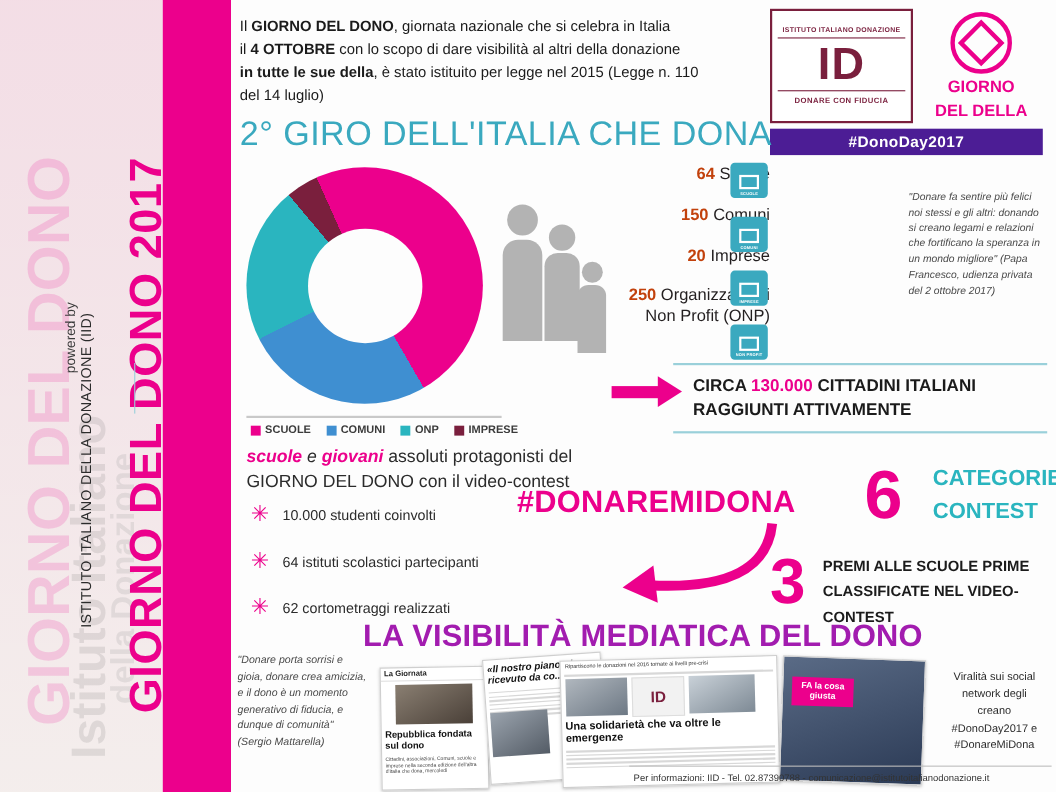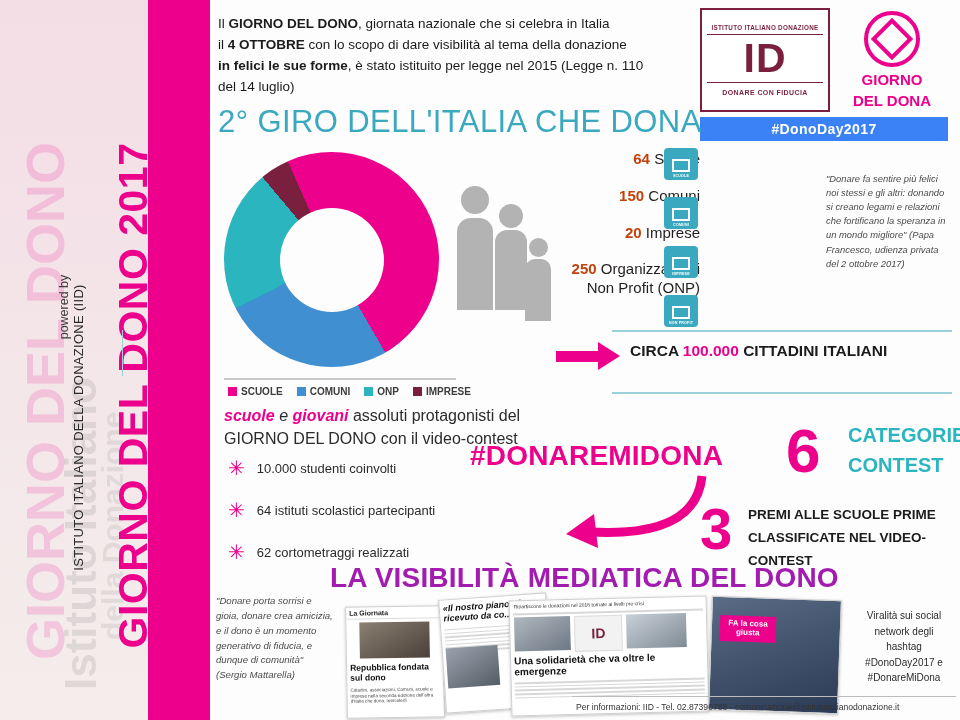--- a/index.html
+++ b/index.html
@@ -45,21 +45,21 @@
     display:flex;flex-direction:column;align-items:center;justify-content:center;background:#fff;}
   .id-top{font-size:6.3px;letter-spacing:.3px;color:#7a1f3d;font-weight:bold;}
   .id-big{font-size:41px;font-weight:bold;color:#7a1f3d;line-height:1;letter-spacing:1px;}
   .id-bot{font-size:7px;color:#7a1f3d;font-weight:bold;letter-spacing:.4px;margin-top:3px;}
   .id-rule{width:92%;height:1px;background:#7a1f3d;margin:3px 0;}
   .gdd-logo{width:108px;height:104px;display:flex;flex-direction:column;align-items:center;justify-content:center;}
   .gdd-mark{width:48px;height:48px;border:4px solid #ec008c;border-radius:50%;position:relative;}
   .gdd-mark:before{content:"";position:absolute;left:9px;top:9px;width:22px;height:22px;
     border:4px solid #ec008c;transform:rotate(45deg);}
   .gdd-t1{font-size:15px;font-weight:bold;color:#ec008c;margin-top:5px;line-height:1.05;text-align:center;}
-  .hashbar{margin-top:5px;width:248px;height:24px;background:#3b82f6;color:#fff;
+  .hashbar{margin-top:5px;width:248px;height:24px;background:#4c1d95;color:#fff;
     display:flex;align-items:center;justify-content:center;font-size:14px;font-weight:bold;letter-spacing:.4px;}
 
   
   .giro-title{position:absolute;left:218px;top:104px;font-size:31px;font-weight:normal;color:#3aa9bf;letter-spacing:.4px;}
 
   
   .donut-wrap{position:absolute;left:224px;top:152px;width:230px;height:230px;}
   .donut{width:215px;height:215px;border-radius:50%;
     background:conic-gradient(
       #ec008c 0deg 150deg,
@@ -152,38 +152,38 @@
     <div class="ghost-text g3">della Donazione</div>
     <div class="pink-strip"></div>
     <div class="vert-title">GIORNO DEL DONO 2017</div>
     <div class="vdash"></div>
     <div class="powered">powered by</div>
     <div class="iid-vert">ISTITUTO ITALIANO DELLA DONAZIONE (IID)</div>
   </div>
 
   <div class="intro">
     <span>Il </span><b>GIORNO DEL DONO</b><span>, giornata nazionale che si celebra in Italia</span><br>
-    <span>il </span><b>4 OTTOBRE</b><span> con lo scopo di dare visibilità al tema della donazione</span><br>
-    <b>in felici le sue forme</b><span>, è stato istituito per legge nel 2015 (Legge n. 110</span><br>
+    <span>il </span><b>4 OTTOBRE</b><span> con lo scopo di dare visibilità al altri della donazione</span><br>
+    <b>in tutte le sue della</b><span>, è stato istituito per legge nel 2015 (Legge n. 110</span><br>
     <span>del 14 luglio)</span>
   </div>
 
   <div class="logo-wrap">
     <div class="logo-row">
       <div class="id-logo">
         <div class="id-top">ISTITUTO ITALIANO DONAZIONE</div>
         <div class="id-rule"></div>
         <div class="id-big">ID</div>
         <div class="id-rule"></div>
         <div class="id-bot">DONARE CON FIDUCIA</div>
       </div>
       <div class="gdd-logo">
         <div class="gdd-mark"></div>
         <div class="gdd-t1">GIORNO</div>
-        <div class="gdd-t1">DEL DONA</div>
+        <div class="gdd-t1">DEL DELLA</div>
       </div>
     </div>
     <div class="hashbar">#DonoDay2017</div>
   </div>
 
   <div class="giro-title">2° GIRO DELL'ITALIA CHE DONA</div>
 
   <div class="donut-wrap">
     <div class="donut"></div>
   </div>
@@ -244,21 +244,22 @@
 
 
   <div class="quote-dx">"Donare fa sentire più felici noi stessi e gli altri: donando si creano legami e relazioni che fortificano la speranza in un mondo migliore" (Papa Francesco, udienza privata del 2 ottobre 2017)</div>
 
   <div class="arrow">
     <div class="shaft"></div>
     <div class="head"></div>
   </div>
   <div class="circa-rule-top"></div>
   <div class="circa">
-    <span>CIRCA </span><span class="n">100.000</span><span> CITTADINI ITALIANI</span><br>
+    <span>CIRCA </span><span class="n">130.000</span><span> CITTADINI ITALIANI</span><br>
+    <span>RAGGIUNTI ATTIVAMENTE</span>
   </div>
   <div class="circa-rule-bot"></div>
 
   <div class="sg">
     <span class="pink">scuole</span><span> e </span><span class="pink">giovani</span><span class="norm"> assoluti protagonisti del</span><br>
     <span class="norm">GIORNO DEL DONO con il video-contest</span>
   </div>
 
   <div class="bullets">
     <div class="blt">
@@ -333,20 +334,20 @@
     </div>
 
     <div class="clip photo" style="left:374px;top:6px;width:128px;height:112px;transform:rotate(2deg);">
       <div style="position:absolute;left:8px;top:18px;width:56px;height:26px;background:#ec008c;color:#fff;font-size:8px;font-weight:bold;display:flex;align-items:center;justify-content:center;text-align:center;line-height:1.1;">FA la cosa giusta</div>
     </div>
   </div>
 
   <div class="viral">
     <div>Viralità sui social</div>
     <div>network degli</div>
-    <div>hashtag</div>
+    <div>creano</div>
     <div>#DonoDay2017 e</div>
     <div>#DonareMiDona</div>
   </div>
 
   <div class="foot-rule"></div>
   <div class="footer">Per informazioni: IID - Tel. 02.87390788 - comunicazione@istitutoitalianodonazione.it</div>
 </div>
 
 </body></html>

